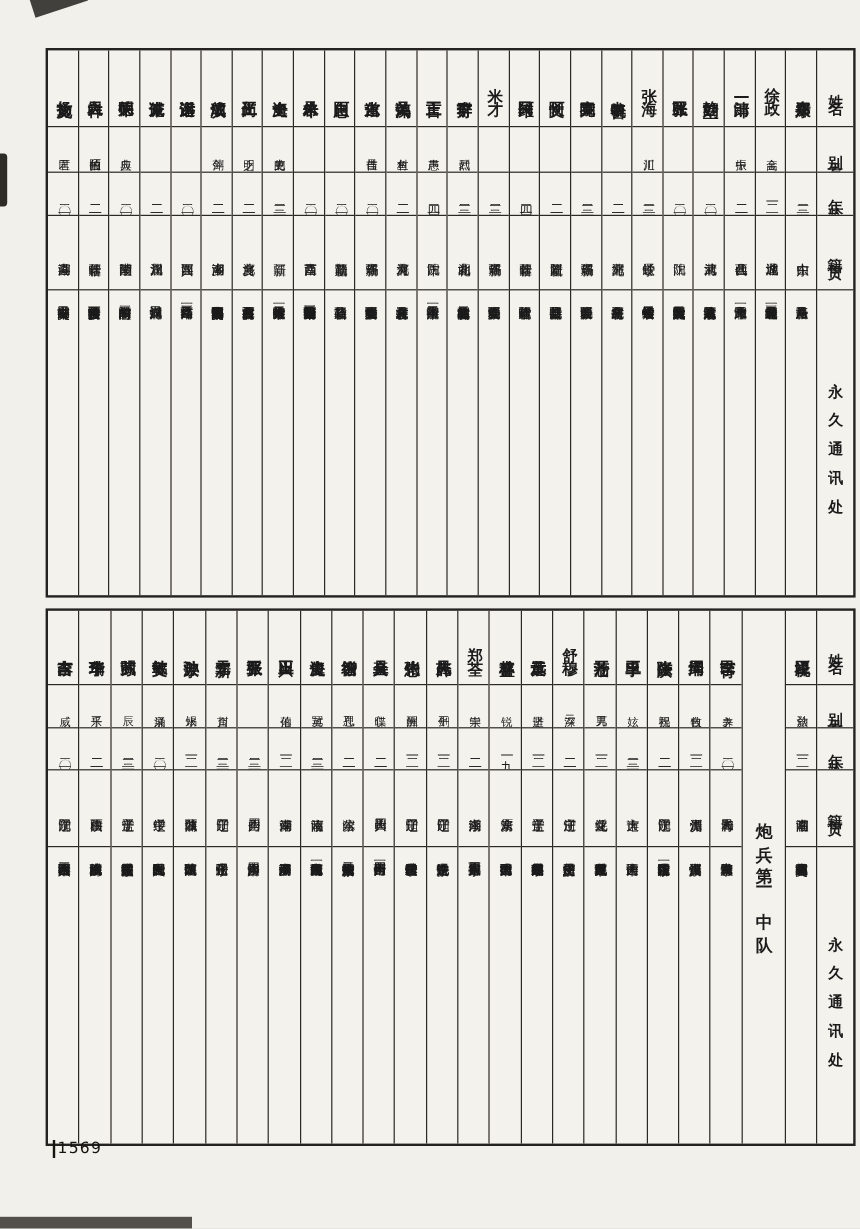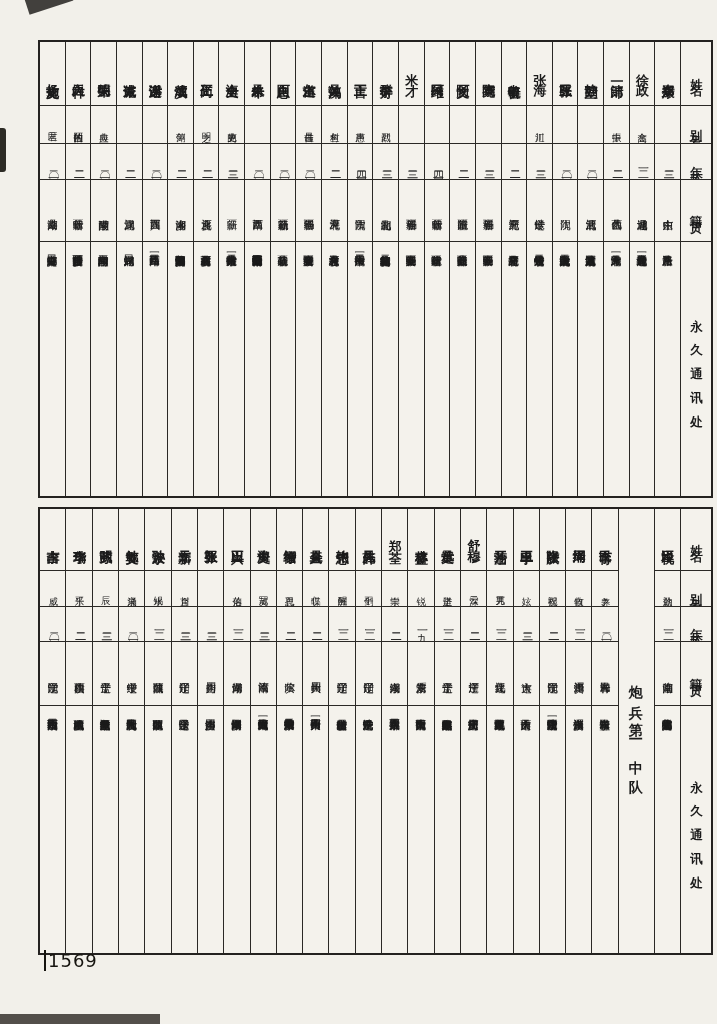--- a/index.html
+++ b/index.html
@@ -55,21 +55,21 @@
   .c-address.hdr{letter-spacing:24px;justify-content:center;padding-top:0;}
 
   .divider-cell{
     flex:1;writing-mode:vertical-rl;text-orientation:upright;
     display:flex;justify-content:center;align-items:center;
     font-size:14px;font-weight:700;letter-spacing:19px;
   }
 
   .page-num{
     position:absolute;left:44px;top:950px;
-    font-size:18px;letter-spacing:1px;color:#16140f;
+    font-size:13px;letter-spacing:1px;color:#16140f;
     border-left:2px solid #16140f;padding-left:2px;
   }
 </style>
 </head>
 <body>
 
 <div class="page">
   <div class="smudge-corner"></div>
   <div class="smudge-left"></div>
   <div class="smudge-bottom"></div>

